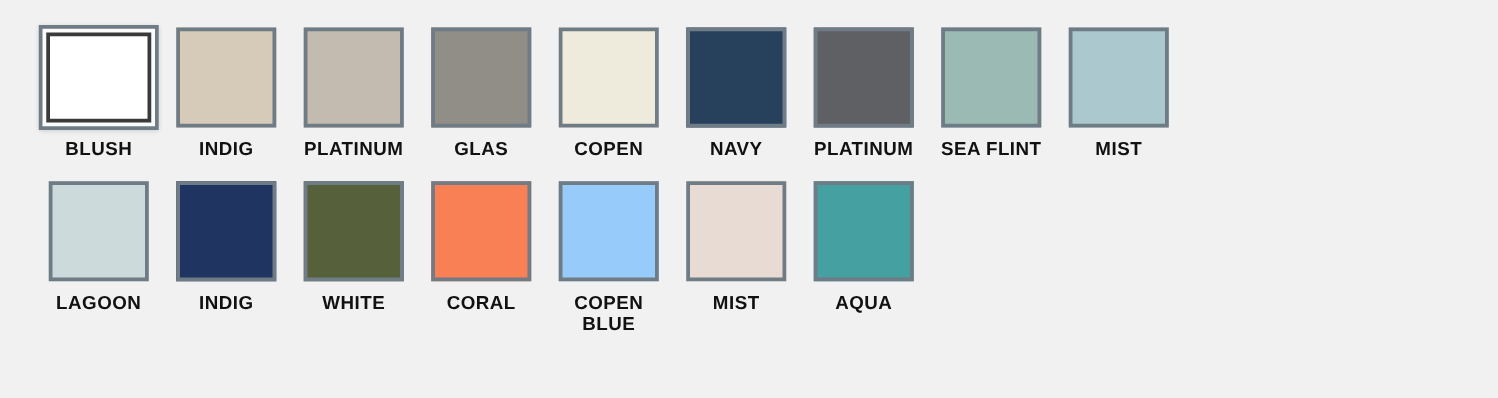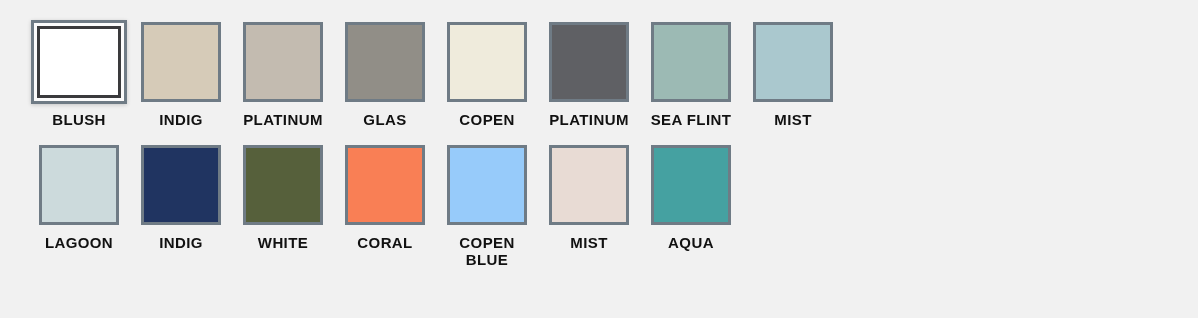--- a/index.html
+++ b/index.html
@@ -121,20 +121,26 @@
         <span class="swatch-label">GLAS</span>
       </button>
       <button class="swatch-option">
         <span class="swatch-chip">
           <span class="swatch-color" style="background: rgb(239, 235, 220);"></span>
         </span>
         <span class="swatch-label">COPEN</span>
       </button>
       <button class="swatch-option">
         <span class="swatch-chip">
+          <span class="swatch-color" style="background: rgb(39, 65, 93);"></span>
+        </span>
+        <span class="swatch-label">NAVY</span>
+      </button>
+      <button class="swatch-option">
+        <span class="swatch-chip">
           <span class="swatch-color" style="background: rgb(95, 96, 100);"></span>
         </span>
         <span class="swatch-label">PLATINUM</span>
       </button>
       <button class="swatch-option">
         <span class="swatch-chip">
           <span class="swatch-color" style="background: rgb(156, 186, 180);"></span>
         </span>
         <span class="swatch-label">SEA FLINT</span>
       </button>

